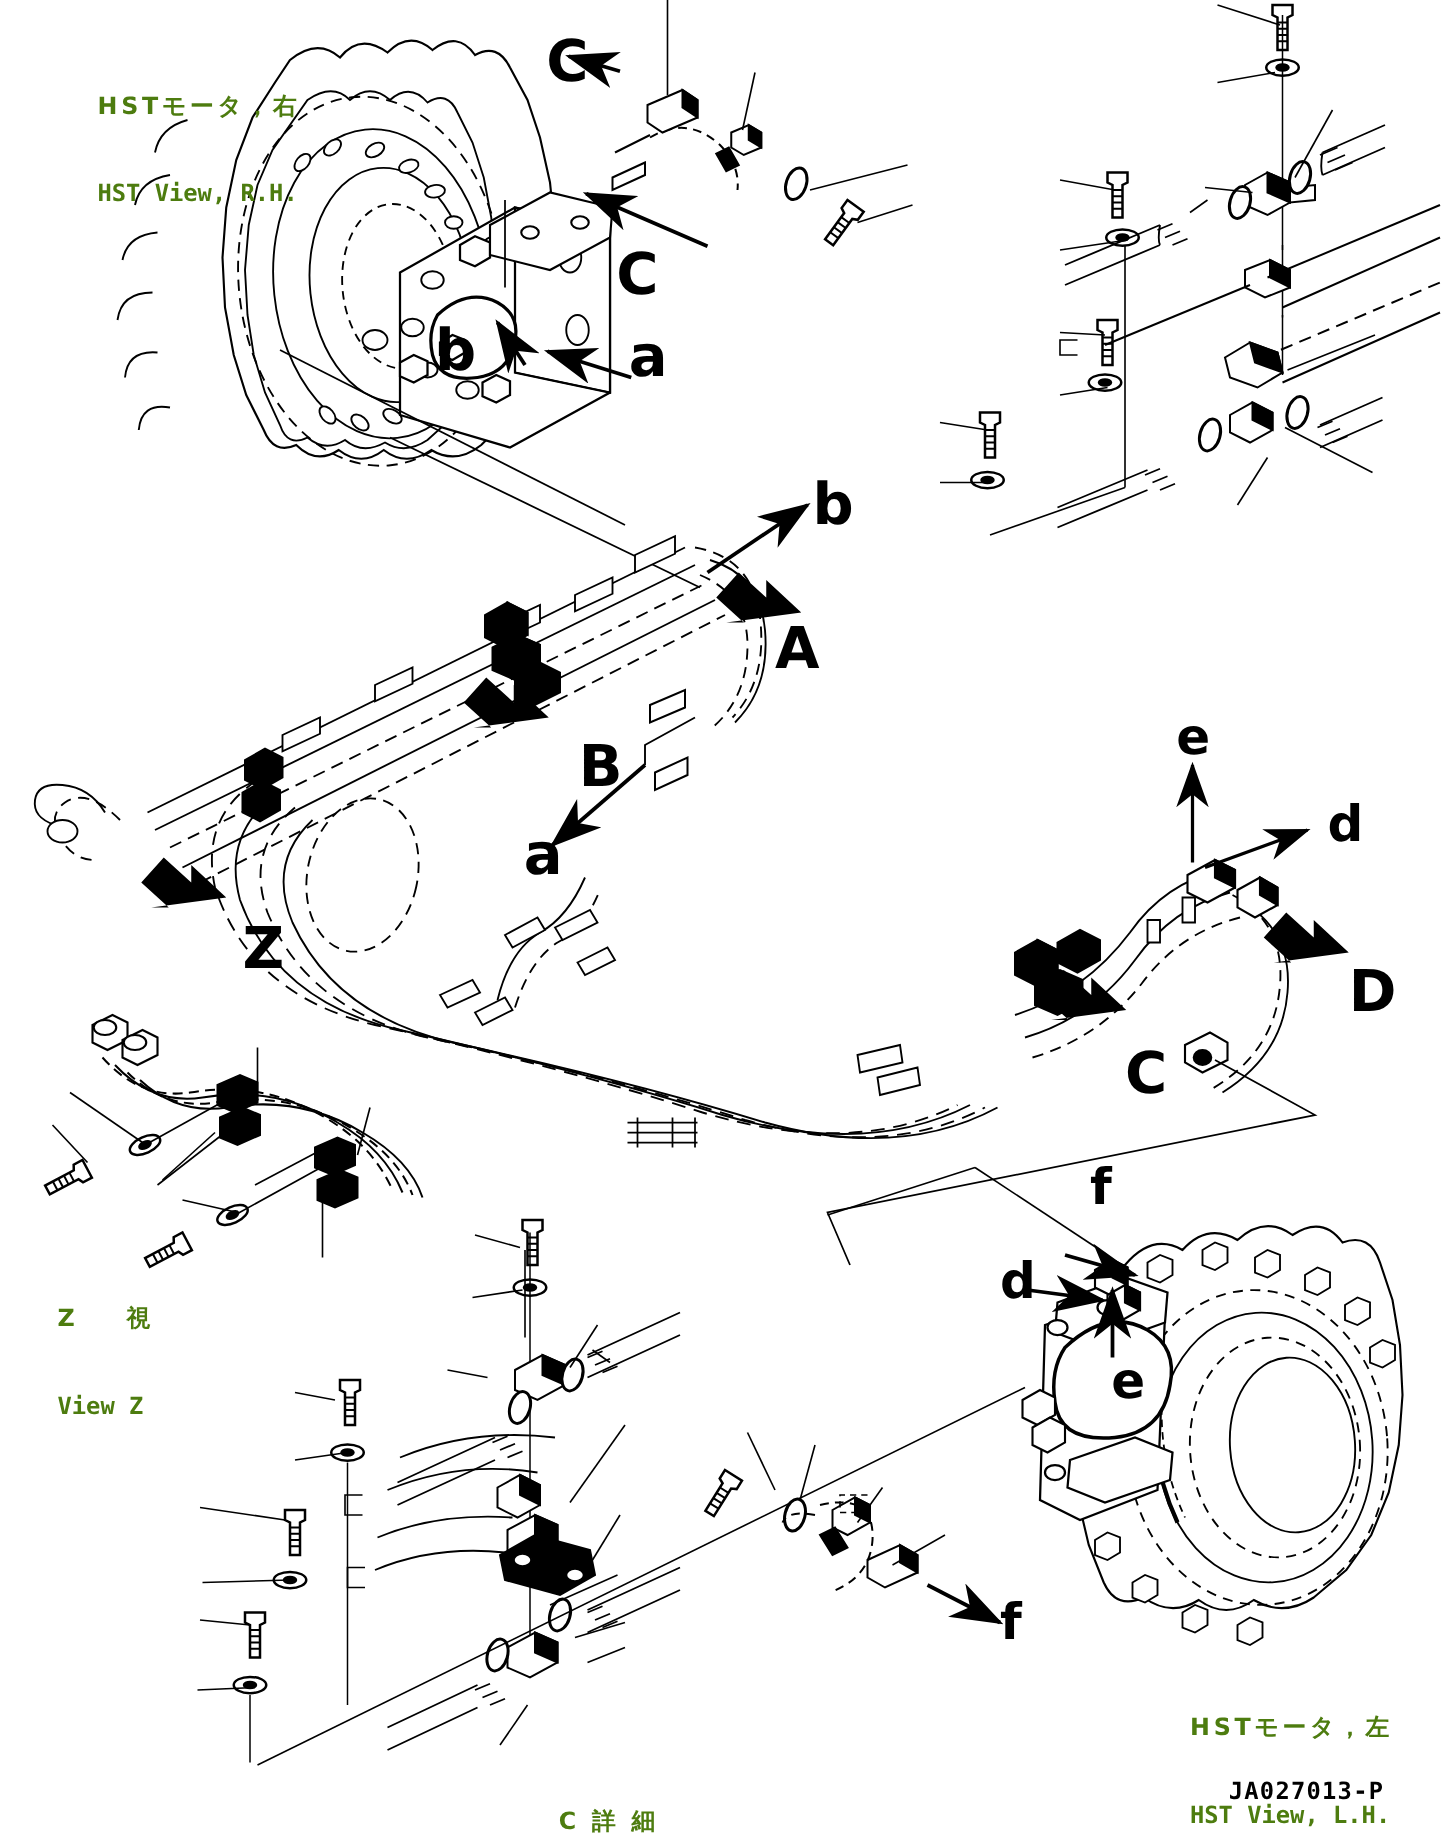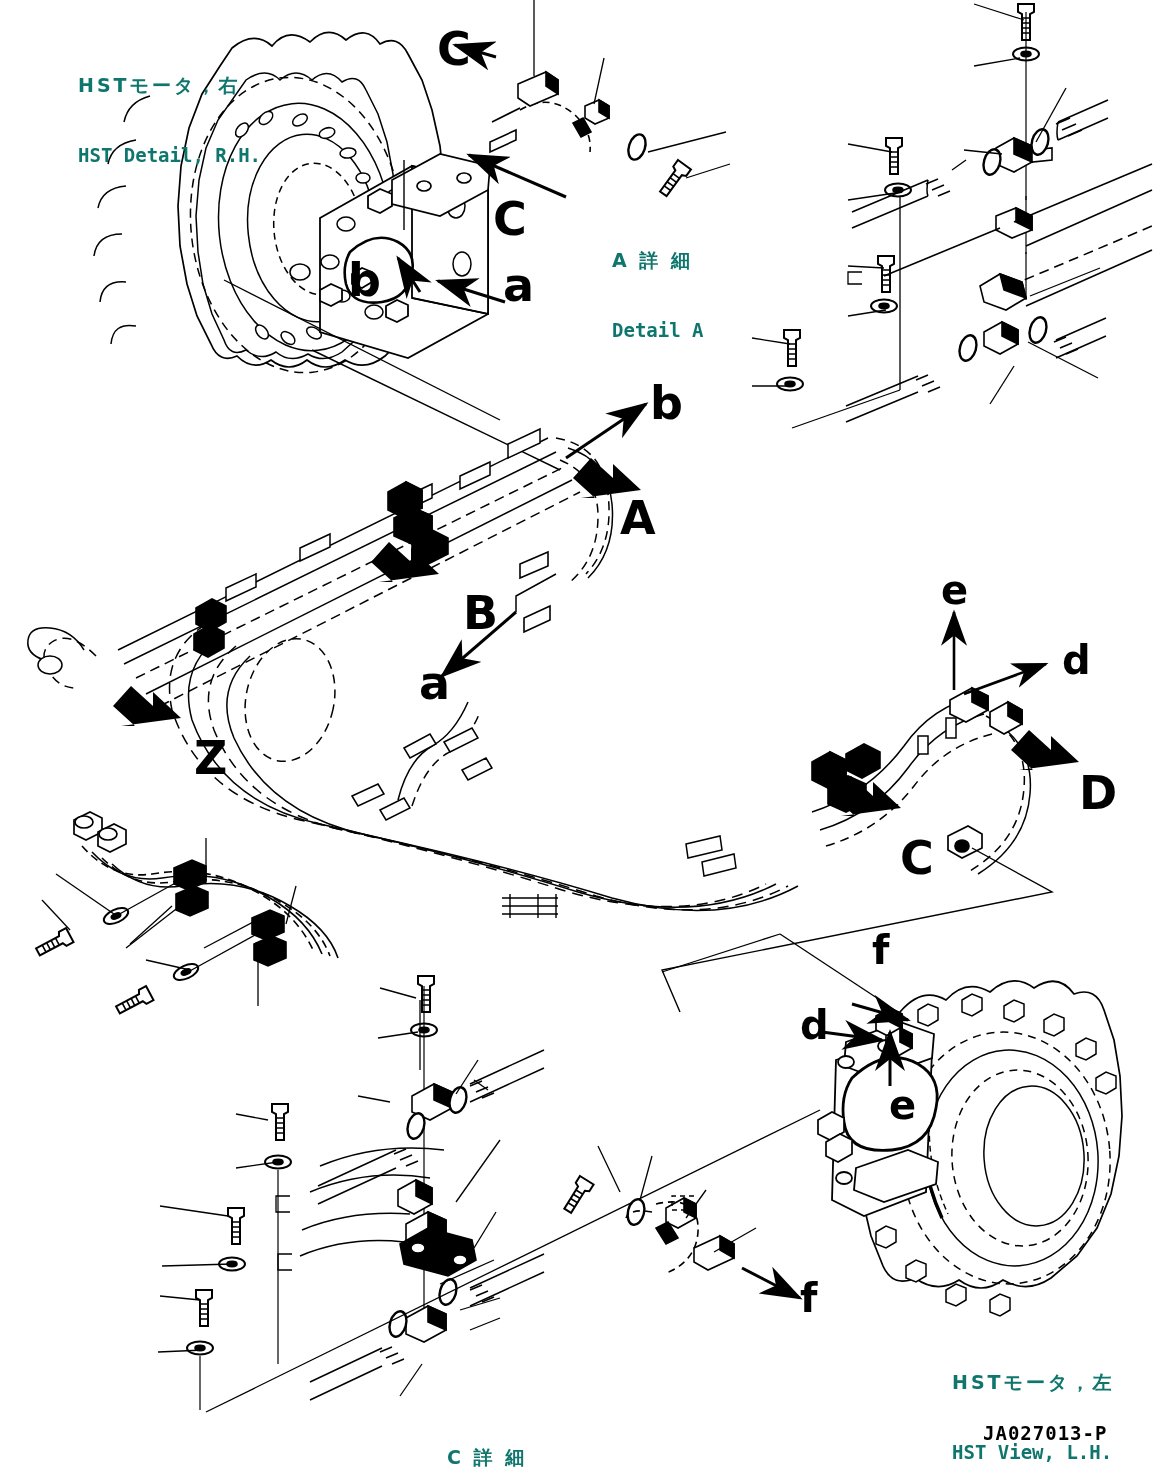--- a/index.html
+++ b/index.html
@@ -4,21 +4,21 @@
 <title>Parts Diagram</title>
 <style>
   html,body{margin:0;padding:0;background:#ffffff;}
   body{
     width:1153px;height:1474px;position:relative;overflow:hidden;
     font-family:"DejaVu Sans Mono","Liberation Mono",monospace;
     color:#000;
   }
   #sheet{position:absolute;inset:0;background:#fff;}
   svg.draw{position:absolute;left:0;top:0;width:1153px;height:1474px;}
-  .lbl{position:absolute;white-space:pre;color:#0f766e;line-height:1.22;}
+  .lbl{position:absolute;white-space:pre;color:#4d7c0f;line-height:1.22;}
   .jp{font-family:"DejaVu Sans","Liberation Sans",sans-serif;font-weight:700;letter-spacing:3px;}
   .en{font-family:"DejaVu Sans Mono","Liberation Mono",monospace;font-weight:700;letter-spacing:0px;}
   .titleblock{font-size:19px;}
   .detailblock{font-size:19px;}
   .callout{position:absolute;font-family:"DejaVu Sans","Liberation Sans",sans-serif;font-weight:700;color:#000;line-height:1;}
   .callout.big{font-size:46px;}
   .callout.mid{font-size:40px;}
   .drawno{position:absolute;font-family:"DejaVu Sans Mono","Liberation Mono",monospace;font-size:19px;letter-spacing:1px;font-weight:600;}
 </style>
 </head>
@@ -591,40 +591,40 @@
     </g>
     <g stroke="#000" stroke-width="1.3" fill="none">
       <path d="M780,934 L880,1000"></path>
       <path d="M662,972 L780,934"></path>
     </g>
   </g>
 </svg>
 
 <div class="lbl titleblock" style="left:78px;top:28px;">
   <div class="jp">HSTモータ，右</div>
-  <div class="en">HST Detail, R.H.</div>
+  <div class="en">HST View, R.H.</div>
 </div>
 
 <div class="lbl titleblock" style="left:952px;top:1325px;">
   <div class="jp">HSTモータ，左</div>
   <div class="en">HST View, L.H.</div>
 </div>
 
-<div class="lbl detailblock" style="left:612px;top:203px;">
-  <div class="jp">A 詳 細</div>
-  <div class="en">Detail A</div>
-</div>
 
 
 <div class="lbl detailblock" style="left:447px;top:1400px;">
   <div class="jp">C 詳 細</div>
   
 </div>
 
 
+<div class="lbl detailblock" style="left:46px;top:998px;">
+  <div class="jp">Z    視</div>
+  <div class="en">View Z</div>
+</div>
 
 <div class="callout big" style="left:437px;top:26px;">C</div>
 <div class="callout big" style="left:493px;top:196px;">C</div>
 <div class="callout big" style="left:503px;top:262px;">a</div>
 <div class="callout big" style="left:348px;top:257px;">b</div>
 <div class="callout big" style="left:650px;top:380px;">b</div>
 <div class="callout big" style="left:419px;top:660px;">a</div>
 
 <div class="callout big" style="left:620px;top:495px;">A</div>
 <div class="callout big" style="left:463px;top:590px;">B</div>

